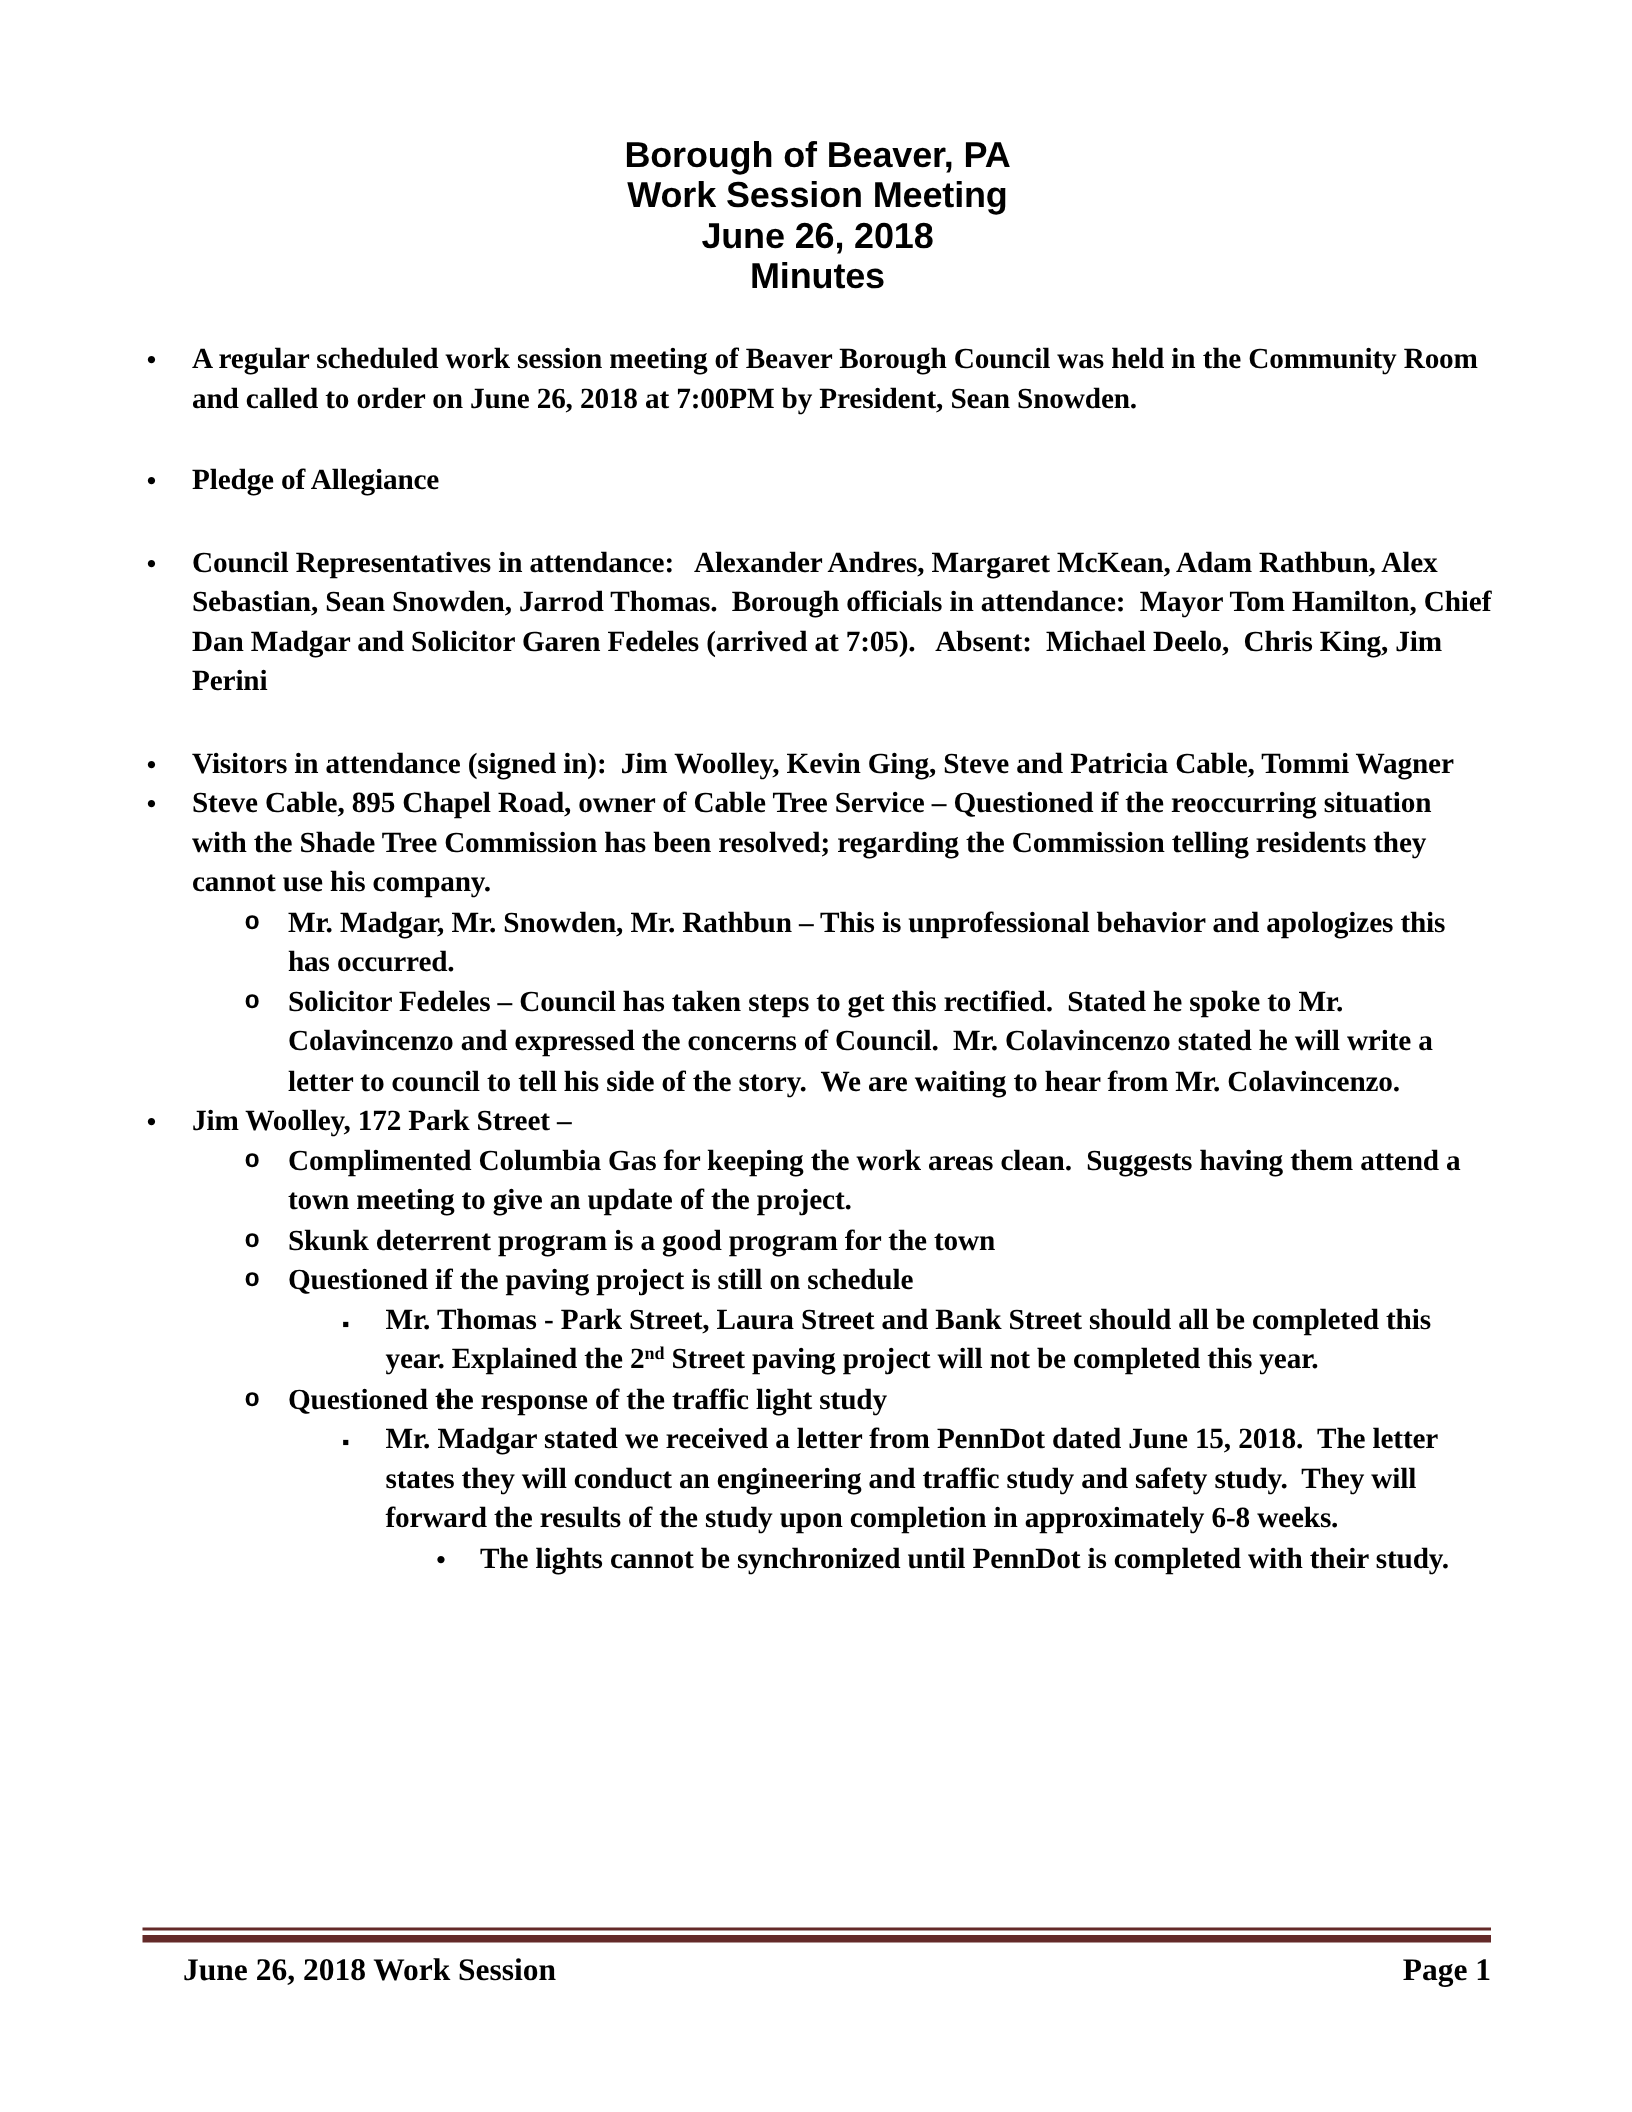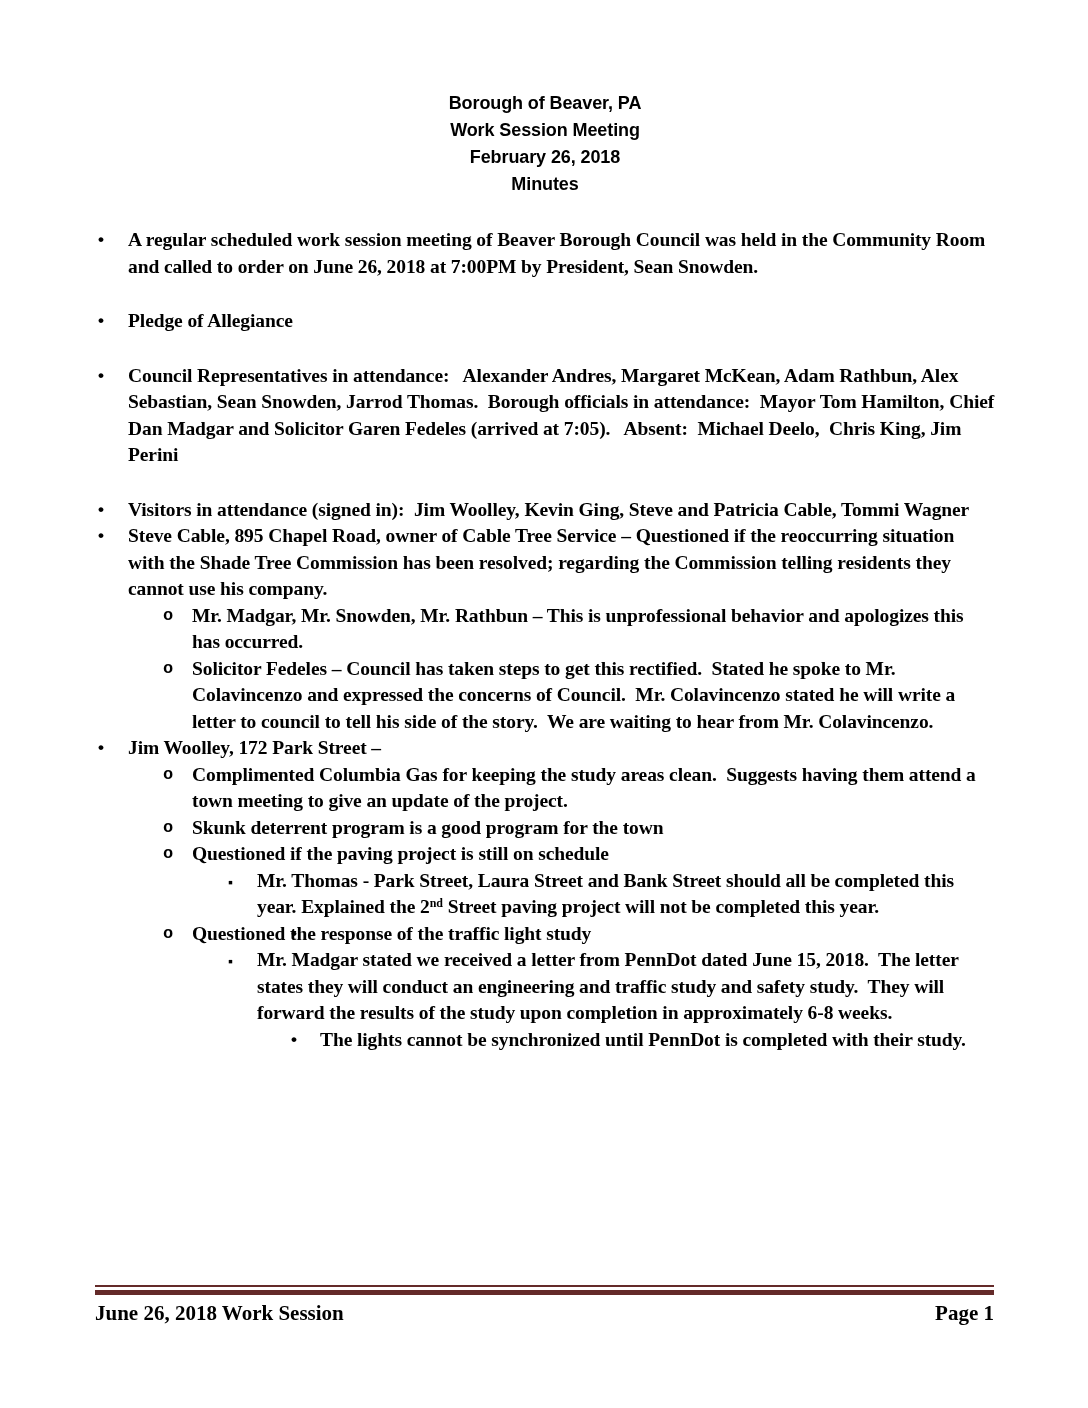--- a/index.html
+++ b/index.html
@@ -20,21 +20,21 @@
   .content {
     position: absolute;
     left: 95px;
     top: 0;
     width: 900px;
   }
   .title-block {
     margin-top: 90px;
     margin-bottom: 29px;
     text-align: center;
-    font-size: 18px;
+    font-size: 24px;
     line-height: 27px;
   }
   .item {
     position: relative;
     font-size: 19.5px;
     line-height: 26.5px;
   }
   .txt {
     display: block;
     white-space: pre-wrap;
@@ -82,31 +82,32 @@
     margin-bottom: 5px;
   }
   .footer-row {
     display: flex;
     justify-content: space-between;
     font-family: "Liberation Serif", serif;
     font-weight: 700;
     font-size: 21px;
     line-height: 26px;
     letter-spacing: 0;
+    margin-left: 27px;
   }
 </style>
 </head>
 <body>
 
 <div class="content">
 
   <div class="title-block">
     <div>Borough of Beaver, PA</div>
     <div>Work Session Meeting</div>
-    <div>February 26, 2018</div>
+    <div>June 26, 2018</div>
     <div>Minutes</div>
   </div>
 
   <div class="item l1 spaced">
     <span class="marker">•</span>
     <span class="txt">A regular scheduled work session meeting of Beaver Borough Council was held in the Community Room and called to order on June 26, 2018 at 7:00PM by President, Sean Snowden.</span>
   </div>
 
   <div class="item l1 spaced">
     <span class="marker">•</span>
@@ -139,21 +140,21 @@
     <span class="txt">Solicitor Fedeles – Council has taken steps to get this rectified.  Stated he spoke to Mr. Colavincenzo and expressed the concerns of Council.  Mr. Colavincenzo stated he will write a letter to council to tell his side of the story.  We are waiting to hear from Mr. Colavincenzo.</span>
   </div>
 
   <div class="item l1">
     <span class="marker">•</span>
     <span class="txt">Jim Woolley, 172 Park Street –</span>
   </div>
 
   <div class="item l2">
     <span class="marker">o</span>
-    <span class="txt">Complimented Columbia Gas for keeping the study areas clean.  Suggests having them attend a town meeting to give an update of the project.</span>
+    <span class="txt">Complimented Columbia Gas for keeping the work areas clean.  Suggests having them attend a town meeting to give an update of the project.</span>
   </div>
 
   <div class="item l2">
     <span class="marker">o</span>
     <span class="txt">Skunk deterrent program is a good program for the town</span>
   </div>
 
   <div class="item l2">
     <span class="marker">o</span>
     <span class="txt">Questioned if the paving project is still on schedule</span>

